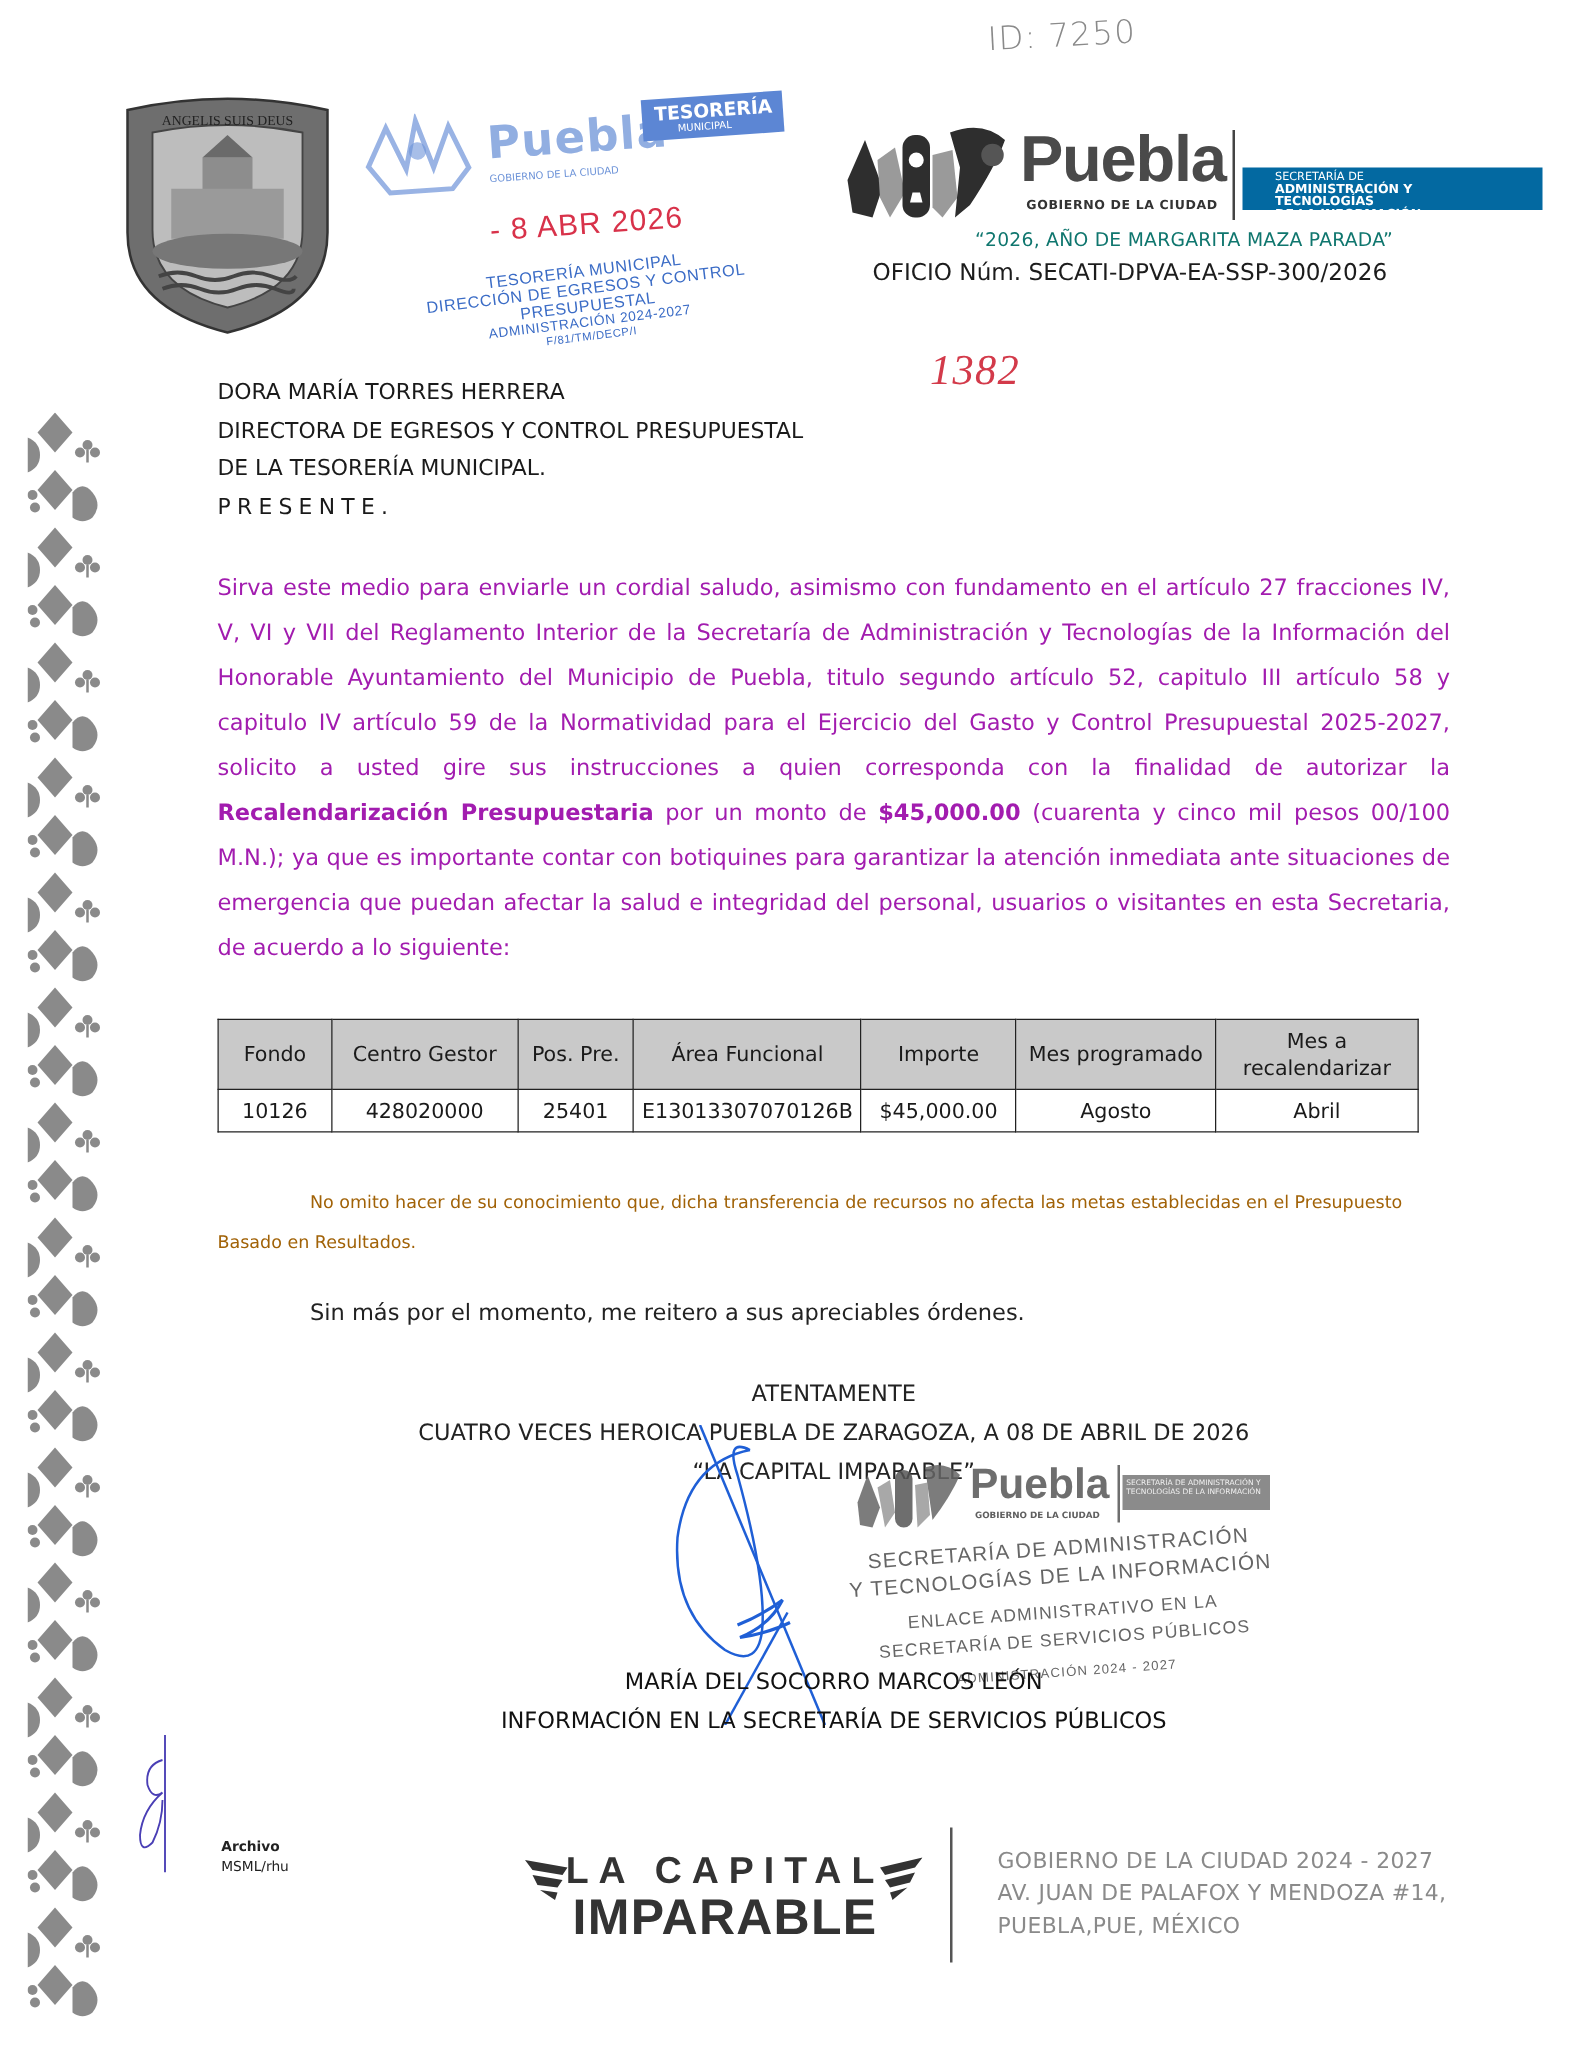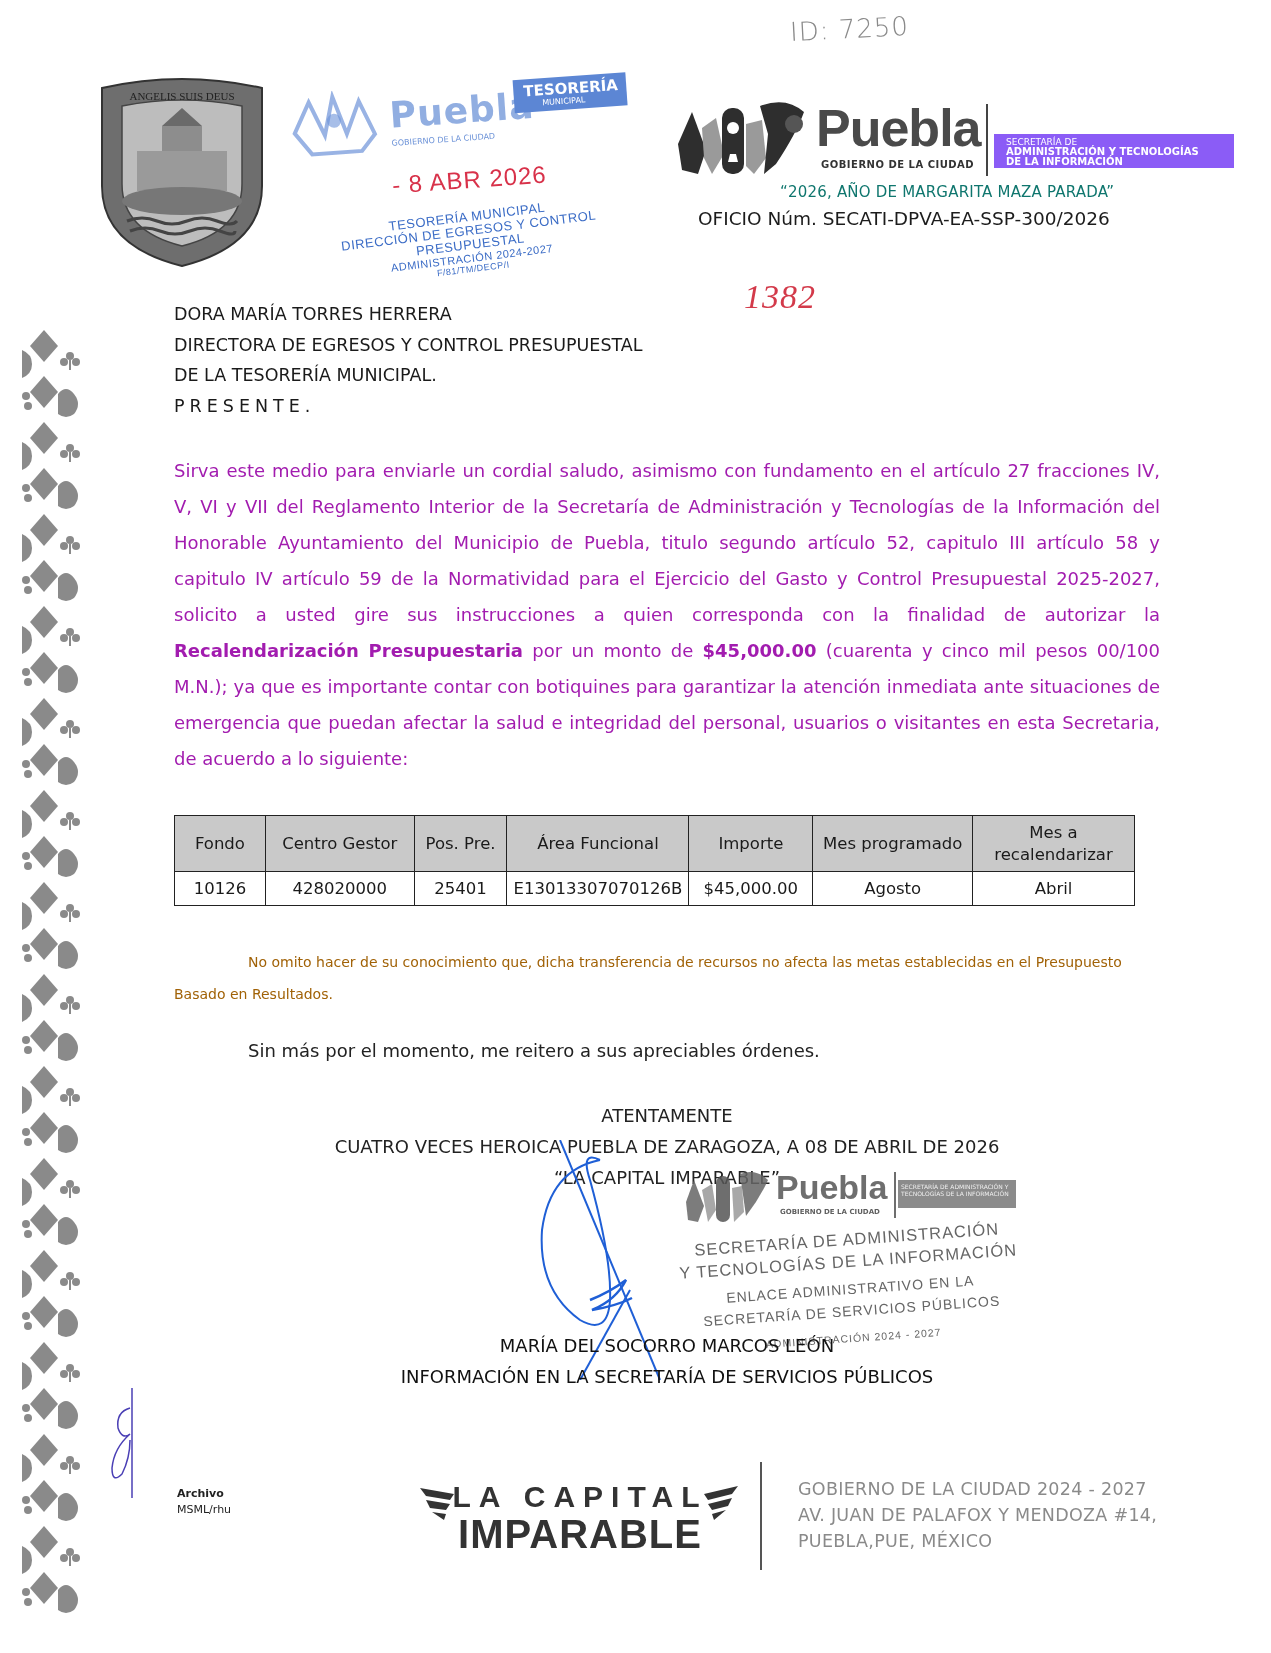--- a/index.html
+++ b/index.html
@@ -24,21 +24,21 @@
   .stamp-text { left: 320px; top: 210px; width: 300px; transform: rotate(-7deg); text-align: center; color: #3b6cc6; font-size: 13px; line-height: 14px; font-family: "Liberation Sans", sans-serif; letter-spacing: .5px; }
   .stamp-text .small { font-size: 11px; line-height: 12px; }
   .stamp-text .tiny { font-size: 9px; line-height: 10px; }
 
   
   .hdr-logo { left: 676px; top: 94px; width: 560px; height: 82px; }
   .hdr-logo .art { position:absolute; left:0; top:0; width:140px; height:82px; }
   .hdr-logo .word { position:absolute; left: 140px; top: 4px; font-family: "Liberation Sans", sans-serif; font-weight: bold; font-size: 52px; color: #4a4a4a; letter-spacing: -1px; }
   .hdr-logo .gob { position:absolute; left: 145px; top: 65px; font-size: 10px; font-weight: bold; color:#333; letter-spacing: .5px; }
   .hdr-logo .divider { position:absolute; left: 310px; top: 10px; width: 2px; height: 72px; background:#444; }
-  .hdr-logo .secbox { position:absolute; left: 318px; top: 40px; width: 240px; height: 34px; background: #8b5cf6; color:#fff; padding: 3px 12px; font-size: 9px; line-height: 10px; }
+  .hdr-logo .secbox { position:absolute; left: 318px; top: 40px; width: 240px; height: 34px; background: #0369a1; color:#fff; padding: 3px 26px; font-size: 9px; line-height: 10px; }
   .hdr-logo .secbox b { font-size: 10px; }
   .motto { left: 780px; top: 183px; font-size: 15px; color: #0f766e; font-family: "DejaVu Sans", sans-serif; letter-spacing: .2px; }
   .oficio { left: 698px; top: 208px; font-size: 18.5px; color: #1c1c1c; }
 
   .folio { left: 744px; top: 278px; font-family: "Liberation Serif", serif; font-style: italic; font-size: 34px; color: #d33a4a; letter-spacing: 1px; }
 
   
   .addr { left: 174px; top: 299px; font-size: 17.5px; line-height: 30.5px; color: #1a1a1a; }
   .addr .pres { letter-spacing: 5px; }
 
@@ -67,21 +67,21 @@
   .stamp-gray { left: 660px; top: 1228px; width: 380px; transform: rotate(-4deg); text-align:center; color:#666; font-family:"Liberation Sans",sans-serif; letter-spacing: 1px; }
   .stamp-gray .l1 { font-size: 16.5px; line-height: 22px; }
   .stamp-gray .l2 { font-size: 14px; line-height: 22px; margin-top: 6px; }
   .stamp-gray .l3 { font-size: 10.5px; line-height: 12px; margin-top: 10px; }
 
   .signature { left: 520px; top: 1140px; width: 200px; height: 240px; }
 
   .signer { left: 174px; top: 1330px; width: 986px; text-align:center; font-size: 18px; line-height: 31px; color:#111; }
 
   .initials { left: 108px; top: 1388px; width: 40px; height: 110px; }
-  .archivo { left: 177px; top: 1470px; font-size: 11px; line-height: 16px; color:#222;margin-top:16px; }
+  .archivo { left: 177px; top: 1470px; font-size: 11px; line-height: 16px; color:#222; }
   .archivo b { font-weight: bold; }
 
   .footer-brand { left: 410px; top: 1480px; width: 340px; text-align:center; color:#333; }
   .footer-brand .l1 { font-family:"Liberation Sans",sans-serif; font-weight:bold; font-size: 30px; letter-spacing: 8px; }
   .footer-brand .l2 { font-family:"Liberation Sans",sans-serif; font-weight:bold; font-size: 40px; letter-spacing: 1px; line-height: 40px; }
   .wing { position:absolute; top: 4px; width: 40px; height: 36px; }
   .footer-div { left: 760px; top: 1462px; width: 2px; height: 108px; background: #555; }
   .footer-info { left: 798px; top: 1476px; font-size: 17.5px; line-height: 26px; color:#8a8a8a; letter-spacing: .3px; }
 </style>
 </head>

